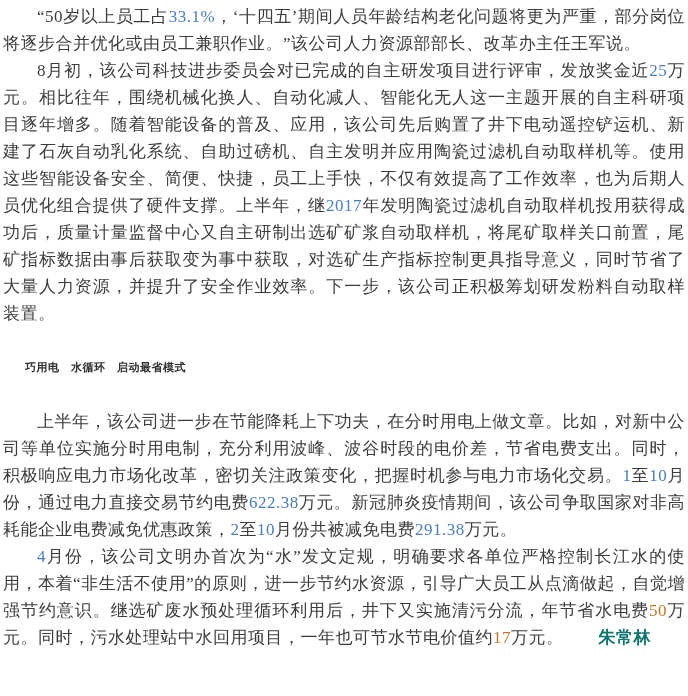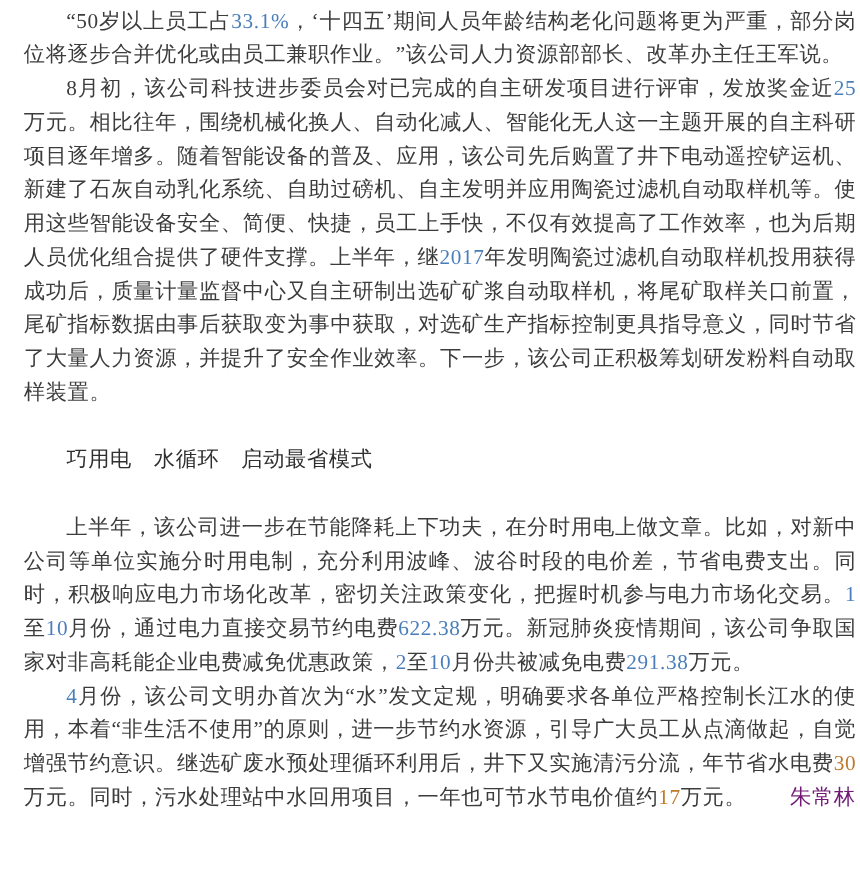--- a/index.html
+++ b/index.html
@@ -14,39 +14,38 @@
     background:var(--bg);
     font-family:"Liberation Serif","DejaVu Serif",serif;
     color:var(--text-color);
   }
   .doc{
     padding:3px 3px 0 3px;
     font-size:17px;
     line-height:27px;
     letter-spacing:0.5px;
     text-align:justify;
-    margin-left:16px;
   }
   .para{
     margin:0;
     text-indent:2em;
   }
   .section-heading{
     margin:27px 0;
     text-indent:2em;
-    font-weight:normal;
+    font-weight:bold;
     color:#2f2f2f;
-    font-size:17px;
+    font-size:11px;
   }
   .s-num{color:var(--num-blue);}
   .s-num2{color:var(--num-orange);}
-  .s-author{font-weight:normal;color:#701a75;}
+  .s-author{font-weight:bold;color:#0f766e;}
 </style>
 </head>
 <body>
 
 <div class="doc">
   <p class="para"><span>“50岁以上员工占</span><span class="s-num">33.1%</span><span>，‘十四五’期间人员年龄结构老化问题将更为严重，部分岗位将逐步合并优化或由员工兼职作业。”该公司人力资源部部长、改革办主任王军说。</span></p>
   <p class="para"><span>8月初，该公司科技进步委员会对已完成的自主研发项目进行评审，发放奖金近</span><span class="s-num">25</span><span>万元。相比往年，围绕机械化换人、自动化减人、智能化无人这一主题开展的自主科研项目逐年增多。随着智能设备的普及、应用，该公司先后购置了井下电动遥控铲运机、新建了石灰自动乳化系统、自助过磅机、自主发明并应用陶瓷过滤机自动取样机等。使用这些智能设备安全、简便、快捷，员工上手快，不仅有效提高了工作效率，也为后期人员优化组合提供了硬件支撑。上半年，继</span><span class="s-num">2017</span><span>年发明陶瓷过滤机自动取样机投用获得成功后，质量计量监督中心又自主研制出选矿矿浆自动取样机，将尾矿取样关口前置，尾矿指标数据由事后获取变为事中获取，对选矿生产指标控制更具指导意义，同时节省了大量人力资源，并提升了安全作业效率。下一步，该公司正积极筹划研发粉料自动取样装置。</span></p>
   <h2 class="section-heading">巧用电　水循环　启动最省模式</h2>
   <p class="para"><span>上半年，该公司进一步在节能降耗上下功夫，在分时用电上做文章。比如，对新中公司等单位实施分时用电制，充分利用波峰、波谷时段的电价差，节省电费支出。同时，积极响应电力市场化改革，密切关注政策变化，把握时机参与电力市场化交易。</span><span class="s-num">1</span><span>至</span><span class="s-num">10</span><span>月份，通过电力直接交易节约电费</span><span class="s-num">622.38</span><span>万元。新冠肺炎疫情期间，该公司争取国家对非高耗能企业电费减免优惠政策，</span><span class="s-num">2</span><span>至</span><span class="s-num">10</span><span>月份共被减免电费</span><span class="s-num">291.38</span><span>万元。</span></p>
-  <p class="para"><span class="s-num">4</span><span>月份，该公司文明办首次为“水”发文定规，明确要求各单位严格控制长江水的使用，本着“非生活不使用”的原则，进一步节约水资源，引导广大员工从点滴做起，自觉增强节约意识。继选矿废水预处理循环利用后，井下又实施清污分流，年节省水电费</span><span class="s-num2">30</span><span>万元。同时，污水处理站中水回用项目，一年也可节水节电价值约</span><span class="s-num2">17</span><span>万元。</span><span>　　</span><span class="s-author">朱常林</span></p>
+  <p class="para"><span class="s-num">4</span><span>月份，该公司文明办首次为“水”发文定规，明确要求各单位严格控制长江水的使用，本着“非生活不使用”的原则，进一步节约水资源，引导广大员工从点滴做起，自觉增强节约意识。继选矿废水预处理循环利用后，井下又实施清污分流，年节省水电费</span><span class="s-num2">50</span><span>万元。同时，污水处理站中水回用项目，一年也可节水节电价值约</span><span class="s-num2">17</span><span>万元。</span><span>　　</span><span class="s-author">朱常林</span></p>
 </div>
 
 </body></html>

